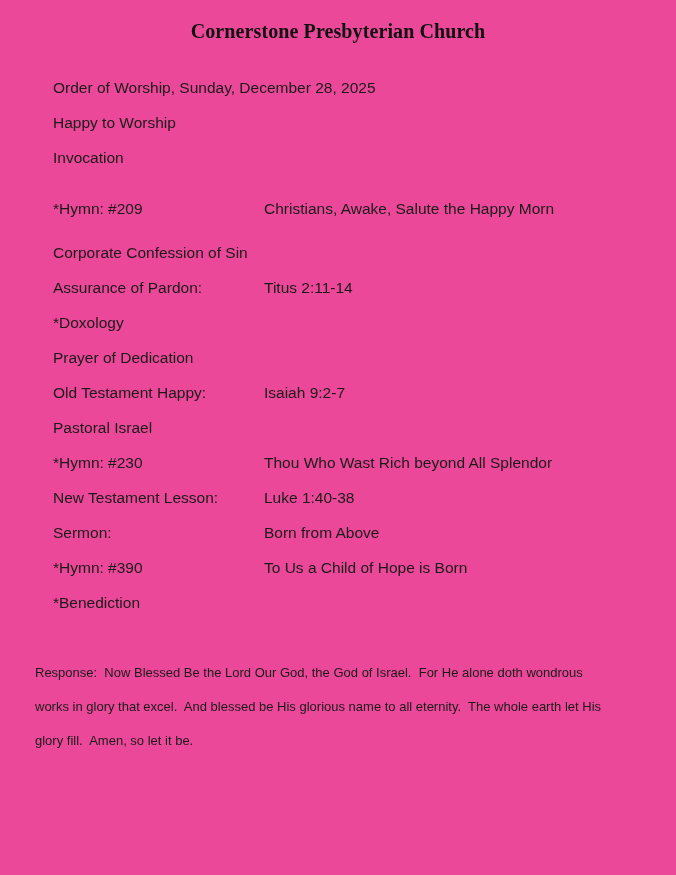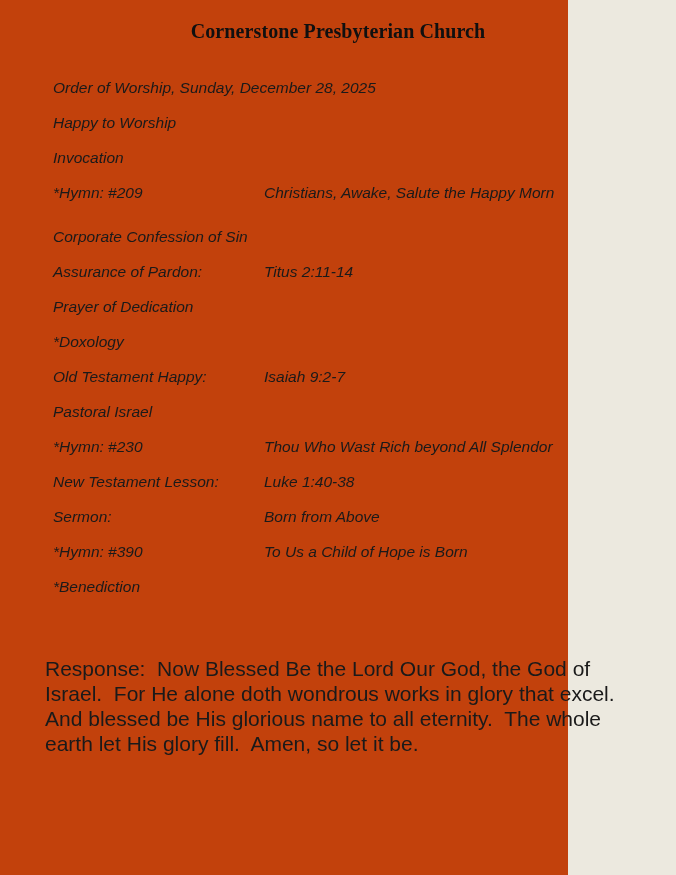--- a/index.html
+++ b/index.html
@@ -9,93 +9,93 @@
   body {
     width: 676px;
     height: 875px;
     background: #ece9df;
     font-family: "Liberation Sans", sans-serif;
     color: #111111;
     overflow: hidden;
   }
   #page {
     position: relative;
-    width: 568px;
+    width: 676px;
     height: 875px;
-    background: #c2410c;
+    background: #ec4899;
     box-sizing: border-box;
   }
   .doc-title {
     position: absolute;
     top: 20px;
     left: 0;
     width: 676px;
     text-align: center;
     font-family: "Liberation Serif", serif;
     font-weight: bold;
     font-size: 20px;
     letter-spacing: 0.1px;
     color: #101010;
   }
   .order-list {
     position: absolute;
     top: 78px;
     left: 53px;
     width: 600px;
-    font-style: italic;
   }
   .order-row {
     display: block;
     position: relative;
     height: 35px;
     font-size: 15.5px;
     line-height: 20px;
     color: #1a1a1a;
     white-space: nowrap;
   }
   .order-row.gap-after {
     height: 44px;
+    margin-top: 16px;
   }
   .order-row .col-label {
     display: inline-block;
     width: 211px;
     vertical-align: top;
   }
   .order-row .col-value {
     display: inline-block;
     vertical-align: top;
   }
   .response-block {
     position: absolute;
     top: 656px;
-    left: 45px;
+    left: 35px;
     width: 582px;
-    font-size: 21px;
-    line-height: 25px;
+    font-size: 13px;
+    line-height: 34px;
     color: #1a1a1a;
     text-align: left;
     white-space: pre-wrap;
   }
 </style>
 </head>
 <body>
 
 <div id="page">
 
   <div class="doc-title">Cornerstone Presbyterian Church</div>
 
   <div class="order-list">
       <div class="order-row"><span class="col-label">Order of Worship, Sunday, December 28, 2025</span></div>
       <div class="order-row"><span class="col-label">Happy to Worship</span></div>
       <div class="order-row"><span class="col-label">Invocation</span></div>
       <div class="order-row gap-after"><span class="col-label">*Hymn: #209</span><span class="col-value">Christians, Awake, Salute the Happy Morn</span></div>
       <div class="order-row"><span class="col-label">Corporate Confession of Sin</span></div>
       <div class="order-row"><span class="col-label">Assurance of Pardon:</span><span class="col-value">Titus 2:11-14</span></div>
+      <div class="order-row"><span class="col-label">*Doxology</span></div>
       <div class="order-row"><span class="col-label">Prayer of Dedication</span></div>
-      <div class="order-row"><span class="col-label">*Doxology</span></div>
       <div class="order-row"><span class="col-label">Old Testament Happy:</span><span class="col-value">Isaiah 9:2-7</span></div>
       <div class="order-row"><span class="col-label">Pastoral Israel</span></div>
       <div class="order-row"><span class="col-label">*Hymn: #230</span><span class="col-value">Thou Who Wast Rich beyond All Splendor</span></div>
       <div class="order-row"><span class="col-label">New Testament Lesson:</span><span class="col-value">Luke 1:40-38</span></div>
       <div class="order-row"><span class="col-label">Sermon:</span><span class="col-value">Born from Above</span></div>
       <div class="order-row"><span class="col-label">*Hymn: #390</span><span class="col-value">To Us a Child of Hope is Born</span></div>
       <div class="order-row"><span class="col-label">*Benediction</span></div>
     </div>
 
   <div class="response-block">Response:  Now Blessed Be the Lord Our God, the God of Israel.  For He alone doth wondrous works in glory that excel.  And blessed be His glorious name to all eternity.  The whole earth let His glory fill.  Amen, so let it be.</div>

